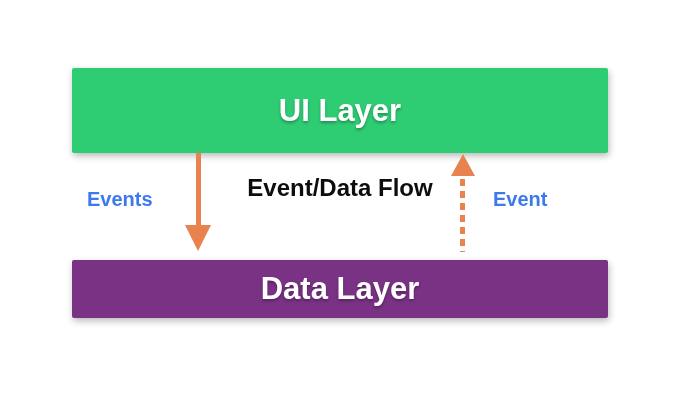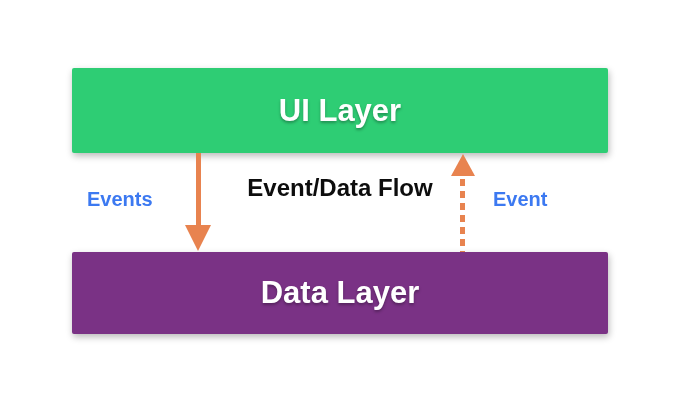--- a/index.html
+++ b/index.html
@@ -27,21 +27,21 @@
     position: absolute;
     left: 72px;
     width: 536px;
     display: flex;
     align-items: center;
     justify-content: center;
     border-radius: 2px;
     box-shadow: 1px 3px 7px rgba(0,0,0,0.28);
   }
   .layer-box.ui   { top: 68px;  height: 85px; background: var(--layer-green); }
-  .layer-box.data { top: 252px; height: 82px; background: var(--layer-purple); }
+  .layer-box.data { top: 260px; height: 58px; background: var(--layer-purple); }
   .layer-label {
     color: var(--label-white);
     font-size: 31px;
     font-weight: 700;
     text-shadow: 0 2px 3px rgba(0,0,0,0.30);
     white-space: nowrap;
   }
   .flow-label {
     position: absolute;
     font-size: 20px;

